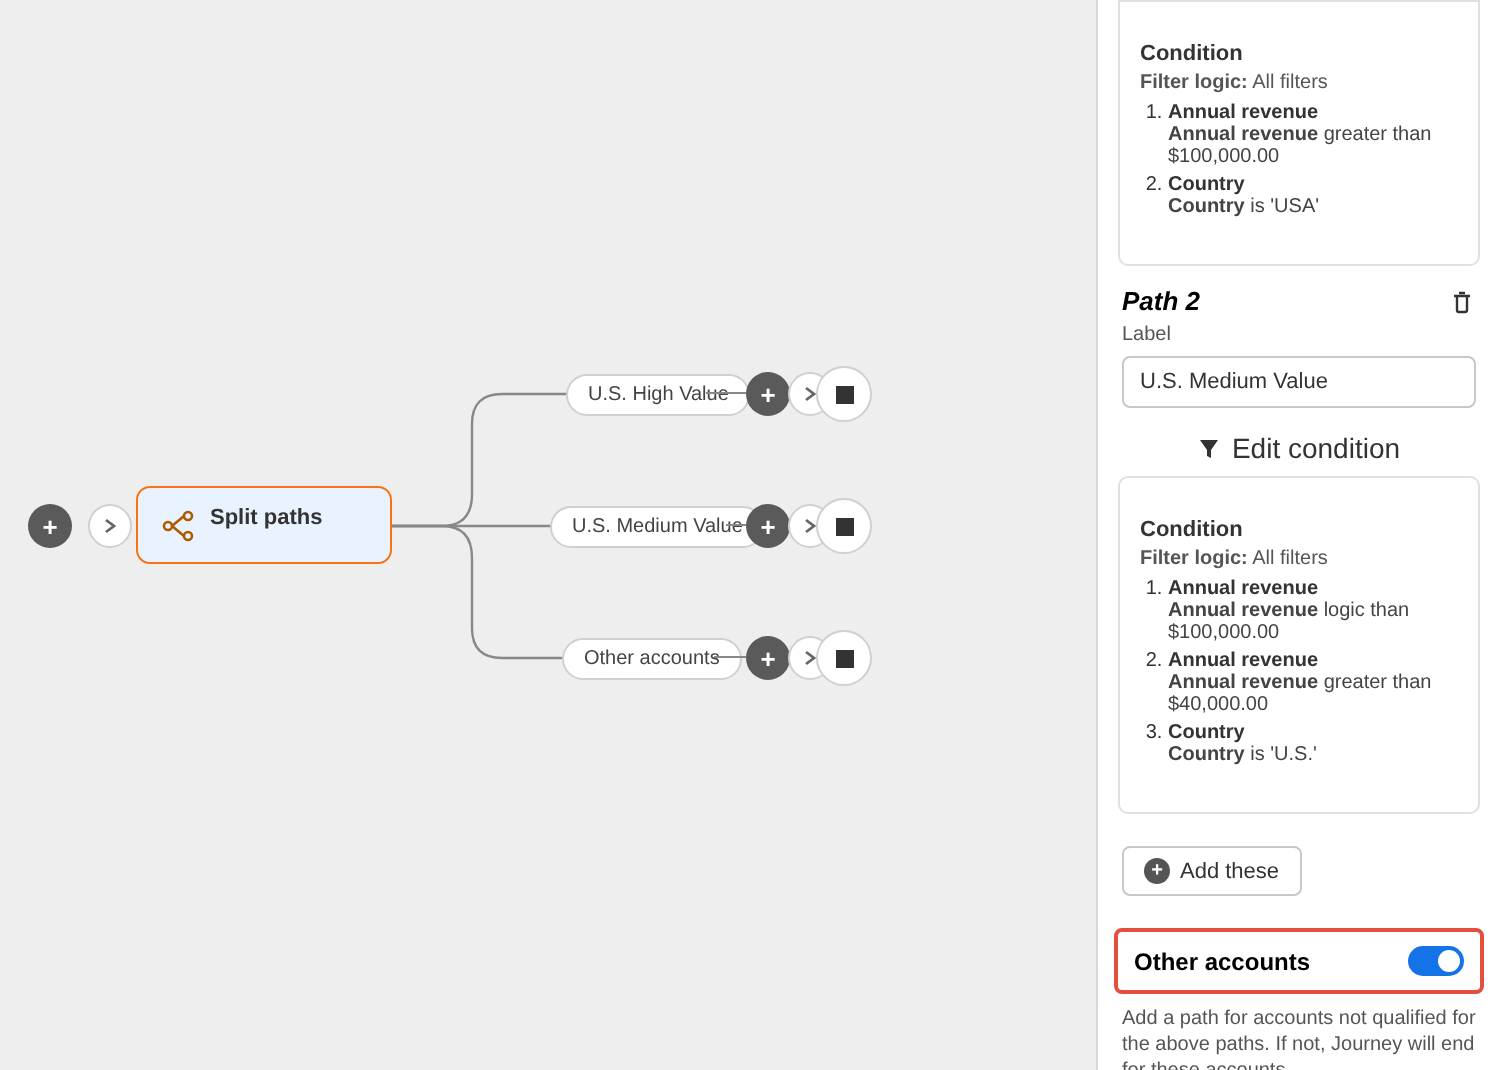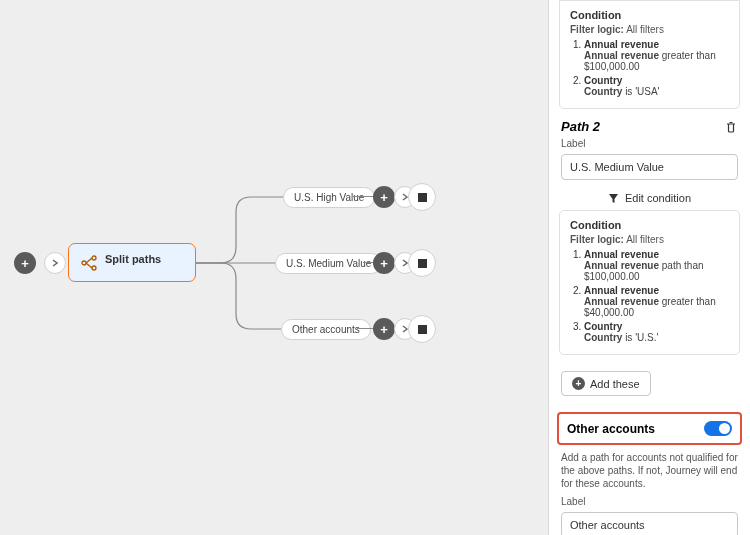--- a/index.html
+++ b/index.html
@@ -13,36 +13,36 @@
 .chevron-circle { width: 22px; height: 22px; border-radius: 50%; background: #fff; border: 1px solid #d0d0d0; display: flex; align-items: center; justify-content: center; position: absolute; color: #5a5a5a; font-size: 9px; }
 .split-node { position: absolute; background: #e9f3ff; border: 1px solid #f97316; border-radius: 7px; padding: 9px 11px; width: 128px; display: flex; align-items: flex-start; gap: 7px; }
 .split-icon { width: 18px; height: 18px; color: #b05a00; flex-shrink: 0; margin-top: 1px; }
 .split-text .title { font-weight: 700; font-size: 11px; color: #333; }
 .split-text .sub { font-size: 10px; color: #555; display: flex; align-items: center; gap: 3px; margin-top: 1px; }
 .path-pill { position: absolute; background: #fff; border: 1px solid #d0d0d0; border-radius: 12px; padding: 4px 10px; font-size: 10px; color: #444; white-space: nowrap; }
 .end-circle { width: 28px; height: 28px; border-radius: 50%; background: #fff; border: 1px solid #d0d0d0; display: flex; align-items: center; justify-content: center; position: absolute; }
 .end-square { width: 9px; height: 9px; background: #333; }
 
 
-.panel-card { border: 1px solid #e0e0e0; border-radius: 5px; margin: 6px 10px; padding: 8px 10px; font-size: 11px; color: #333; }
+.panel-card { border: 1px solid #e0e0e0; border-radius: 5px; margin: 6px 10px; padding: 20px 10px; font-size: 11px; color: #333; }
 .cond-title { font-weight: 700; font-size: 11px; margin-bottom: 3px; }
 .cond-sub { font-size: 10px; color: #555; margin-bottom: 4px; }
 .cond-list { list-style: decimal; padding-left: 14px; font-size: 10px; }
 .cond-list li { margin-bottom: 3px; }
 .cond-list .field { font-weight: 700; }
 .cond-list .detail { font-size: 10px; color: #444; margin-left: 0; }
 
 .path-header { display: flex; justify-content: space-between; align-items: center; margin: 10px 12px 4px; font-style: italic; }
 .path-header .name { font-weight: 700; font-size: 13px; }
 .trash { width: 14px; height: 14px; cursor: pointer; }
 
 .field-label { font-size: 10px; color: #555; margin: 2px 12px; }
 .text-input { width: calc(100% - 24px); margin: 3px 12px 6px; padding: 6px 8px; border: 1px solid #c8c8c8; border-radius: 4px; font-size: 11px; color: #333; }
 
-.edit-cond { display: flex; align-items: center; gap: 6px; justify-content: center; margin: 6px 0; font-size: 11px; color: #333; cursor: pointer; }
+.edit-cond { display: flex; align-items: center; gap: 6px; justify-content: center; margin: 6px 0; font-size: 14px; color: #333; cursor: pointer; }
 
 .add-path-btn { display: inline-flex; align-items: center; gap: 5px; border: 1px solid #c8c8c8; border-radius: 4px; background: #fff; padding: 5px 10px; margin: 10px 12px; font-size: 11px; color: #333; cursor: pointer; }
 .add-path-btn .plus { width: 13px; height: 13px; border-radius: 50%; background: #555; color: #fff; display: flex; align-items: center; justify-content: center; font-size: 10px; font-weight: bold; }
 
 .other-section { border: 2px solid #e34e3d; border-radius: 4px; margin: 6px 8px; padding: 7px 8px; }
 .other-row { display: flex; justify-content: space-between; align-items: center; }
 .other-title { font-weight: 700; font-size: 12px; }
 .toggle { width: 28px; height: 15px; background: #1473e6; border-radius: 8px; position: relative; cursor: pointer; }
 .toggle::after { content: ''; width: 11px; height: 11px; background: #fff; border-radius: 50%; position: absolute; top: 2px; right: 2px; }
 .other-desc { font-size: 10px; color: #555; margin: 6px 12px; line-height: 1.3; }
@@ -159,21 +159,21 @@
       <span>Edit condition</span>
     </div>
 
     
     <div class="panel-card">
       <div class="cond-title">Condition</div>
       <div class="cond-sub"><b>Filter logic:</b> <span>All filters</span></div>
       <ol class="cond-list">
         <li>
           <span class="field">Annual revenue</span>
-          <div class="detail"><b>Annual revenue</b> <span>path than</span> <span>$100,000.00</span></div>
+          <div class="detail"><b>Annual revenue</b> <span>logic than</span> <span>$100,000.00</span></div>
         </li>
         <li>
           <span class="field">Annual revenue</span>
           <div class="detail"><b>Annual revenue</b> <span>greater than</span> <span>$40,000.00</span></div>
         </li>
         <li>
           <span class="field">Country</span>
           <div class="detail"><b>Country</b> <span>is</span> <span>'U.S.'</span></div>
         </li>
       </ol>

